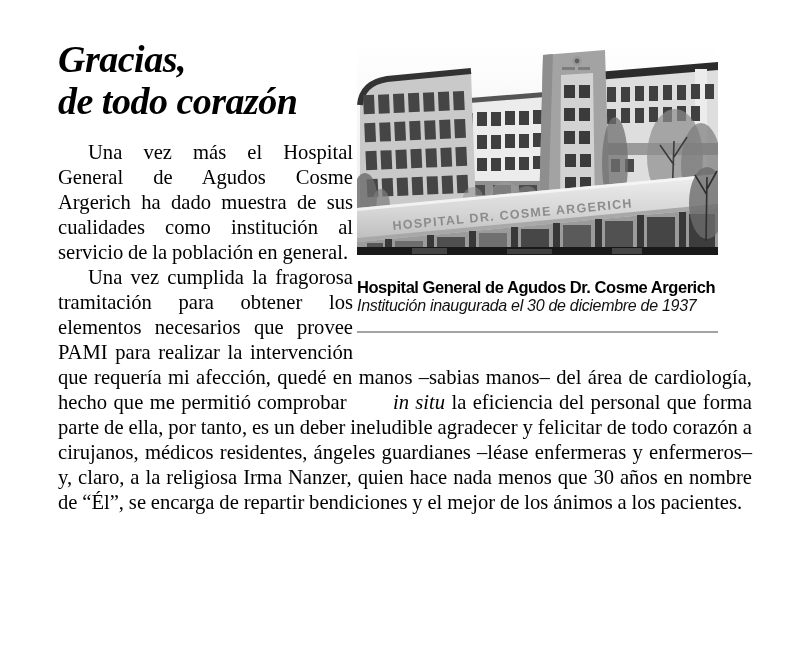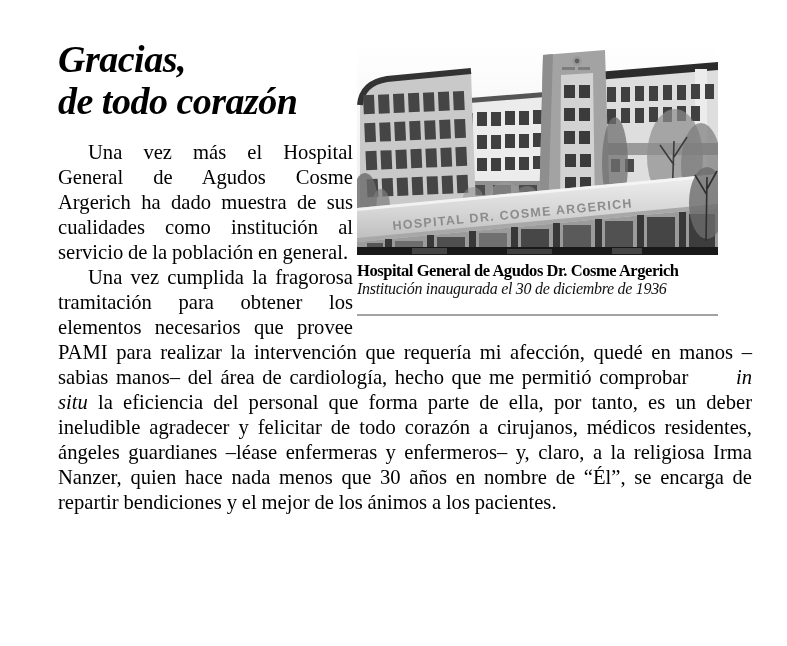--- a/index.html
+++ b/index.html
@@ -14,21 +14,21 @@
   .article{padding:38px 35px 0 58px;width:694px;}
 
   
   .figure{
     float:right;
     width:361px;
     margin:7px 34px 14px 4px;
   }
   .photo{width:361px;height:210px;overflow:hidden;}
   .photo svg{display:block;}
-  figcaption{margin-top:6px;font-family:Liberation Serif, serif;}
+  figcaption{margin-top:23px;font-family:Liberation Sans, sans-serif;}
   .cap-title{
     font-weight:bold;font-size:16.5px;line-height:19px;
     letter-spacing:-0.45px;white-space:nowrap;
   }
   .cap-sub{
     font-style:italic;font-size:16px;line-height:18px;
     letter-spacing:-0.3px;white-space:nowrap;color:#111;
   }
   .cap-rule{height:2px;background:#a3a3a3;margin-top:16px;width:100%;}
 
@@ -243,21 +243,21 @@
           </g>
 
           <g>
             <ellipse cx="350" cy="158" rx="18" ry="36" fill="#6b6b6b" opacity="0.8"></ellipse>
             <path d="M349,196 L350,132 M350,150 L338,130 M350,144 L360,126" stroke="#2f2f2f" stroke-width="1.6" fill="none"></path>
           </g>
         </svg>
       </div>
       <figcaption>
         <div class="cap-title">Hospital General de Agudos Dr. Cosme Argerich</div>
-        <div class="cap-sub">Institución inaugurada el 30 de diciembre de 1936</div>
+        <div class="cap-sub">Institución inaugurada el 30 de diciembre de 1937</div>
       </figcaption>
       <div class="cap-rule"></div>
     </figure>
 
     <h1>
       <span>Gracias,</span>
       <span>de todo corazón</span>
     </h1>
 
     <p class="body-text">Una vez más el Hospital General de Agudos Cosme Argerich ha dado muestra de sus cualidades como institución al servicio de la población en general.</p>

